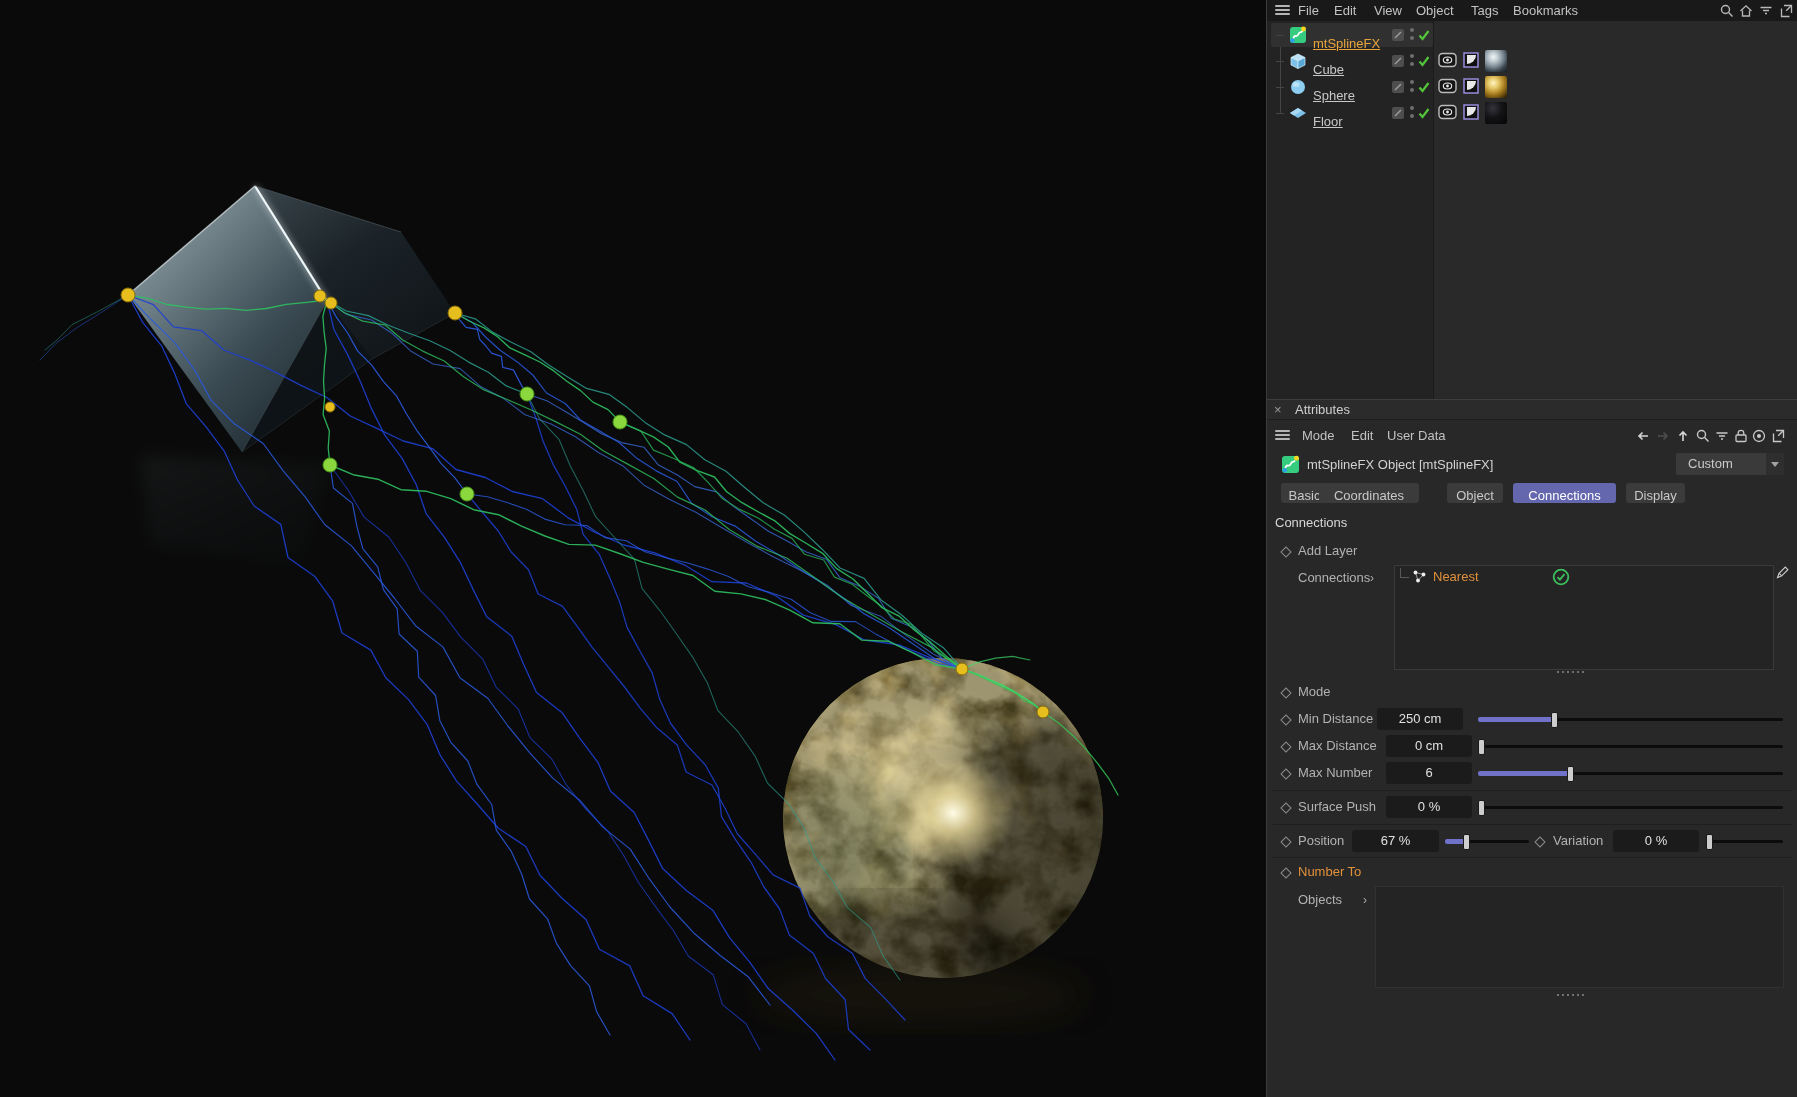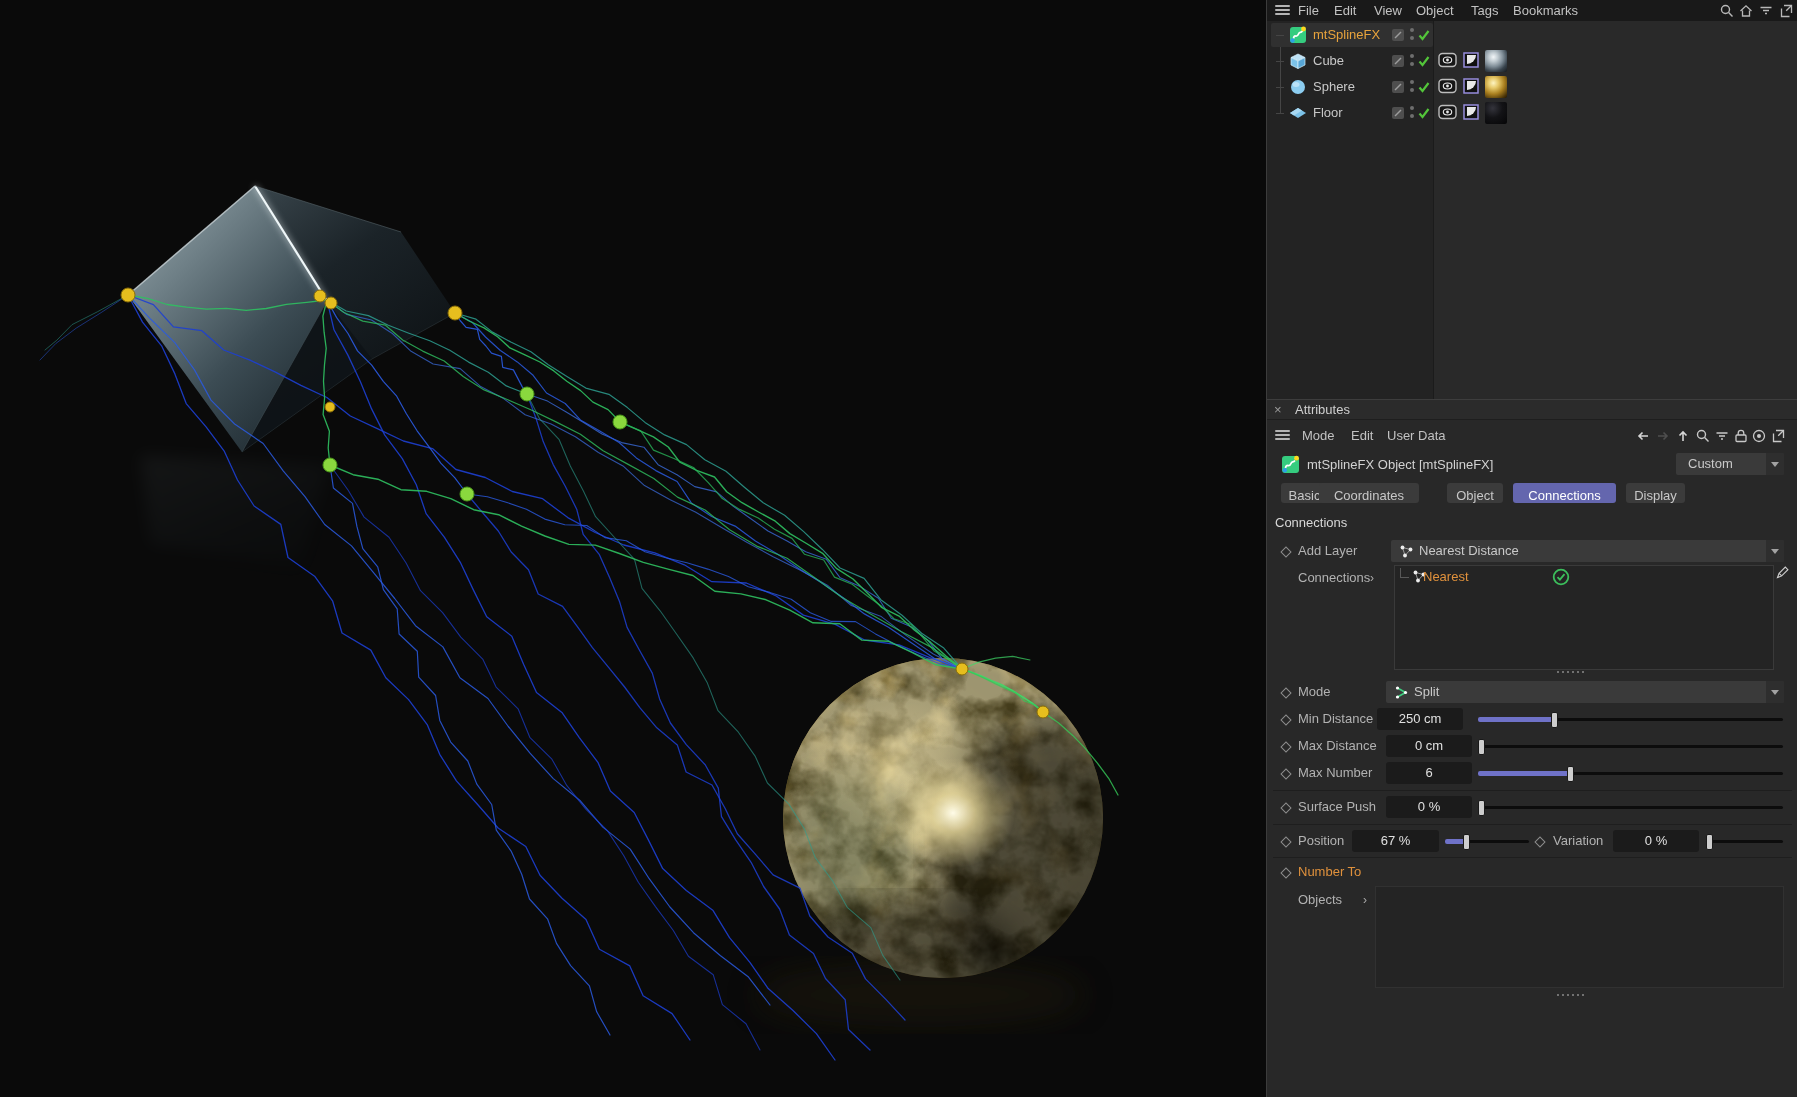--- a/index.html
+++ b/index.html
@@ -23,21 +23,21 @@
 
   
   .om{position:absolute;left:0;top:21px;width:100%;height:378px;background:#292929;}
   .om-leftcol{position:absolute;left:0;top:0;width:166px;height:100%;background:#232323;}
   .om-divider{position:absolute;left:166px;top:0;width:1px;height:100%;background:#1b1b1b;}
   .om-row{position:absolute;left:0;width:100%;height:26px;}
   .om-row .sel{position:absolute;left:4px;top:1px;width:162px;height:24px;background:#303030;border-radius:2px;}
   .tree-v{position:absolute;left:13px;top:14px;width:1px;height:78px;background:#454545;}
   .tree-h{position:absolute;width:8px;height:1px;background:#454545;top:13px;left:9px;}
   .om-ico{position:absolute;left:21px;top:3px;width:20px;height:20px;}
-  .om-name{position:absolute;left:46px;top:0;height:26px;line-height:26px;color:#c8c8c8;}
+  .om-name{position:absolute;left:46px;top:9px;height:26px;line-height:26px;color:#c8c8c8;text-decoration:underline;}
   .om-name.hl{color:#e8a33c;}
   .badge{position:absolute;left:125px;top:7px;width:12px;height:12px;}
   .vdots{position:absolute;left:142px;top:6px;width:6px;height:14px;}
   .vdots i{position:absolute;left:1px;width:4px;height:4px;border-radius:50%;background:#6e6e6e;}
   .vdots i:first-child{top:0}.vdots i:last-child{top:8px}
   .chk{position:absolute;left:150px;top:6px;width:14px;height:14px;}
   .eyeb{position:absolute;left:171px;top:4px;width:19px;height:16px;}
   .phong{position:absolute;left:196px;top:4px;width:16px;height:16px;}
   .mat{position:absolute;left:218px;top:2px;width:22px;height:22px;border-radius:2px;background:#101014;}
   .mat-silver{background:radial-gradient(circle at 38% 32%,#f2f6f8 0%,#c2ccd2 22%,#7e8c96 48%,#39444d 72%,#14181c 100%);}
@@ -474,44 +474,33 @@
     <span class="tab" style="left:14px;width:47px">Basic</span>
     <span class="tab" style="left:52px;width:100px">Coordinates</span>
     <span class="tab" style="left:180px;width:56px">Object</span>
     <span class="tab sel" style="left:246px;width:103px">Connections</span>
     <span class="tab" style="left:359px;width:59px">Display</span>
 
     <span class="sect">Connections</span>
 
     <span class="diamond" style="left:15px;top:548px"></span>
     <span class="plabel" style="left:31px;top:540px">Add Layer</span>
-    <div class="dropdown" style="left:124px;top:540px;width:393px">
-      <span class="dd-ico">
-        <svg width="15" height="15">
-            <path d="M3.5 3.5 L11.5 5.5 L6 11.5 Z" fill="none" stroke="#9a9a9a" stroke-width="1"></path>
-        <circle cx="3.5" cy="3.5" r="1.9" fill="#ededed"></circle>
-            <circle cx="11.5" cy="5.5" r="1.9" fill="#ededed"></circle>
-            <circle cx="6" cy="11.5" r="1.9" fill="#ededed"></circle>
-          </svg></span>
-      <span class="txt">Nearest Distance</span>
-      <span class="dd-arrow"></span>
-    </div>
 
     <span class="plabel" style="left:31px;top:567px">Connections</span>
     <span class="chev" style="left:103px;top:567px">›</span>
     <div class="listbox">
       <span class="elbow"></span>
       <span class="dd-ico" style="position:absolute;left:17px;top:3px;width:15px;height:15px">
         <svg width="15" height="15">
             <path d="M3.5 3.5 L11.5 5.5 L6 11.5 Z" fill="none" stroke="#9a9a9a" stroke-width="1"></path>
         <circle cx="3.5" cy="3.5" r="1.9" fill="#ededed"></circle>
             <circle cx="11.5" cy="5.5" r="1.9" fill="#ededed"></circle>
             <circle cx="6" cy="11.5" r="1.9" fill="#ededed"></circle>
           </svg></span>
-      <span class="plabel orange" style="left:28px;top:0">Nearest</span>
+      <span class="plabel orange" style="left:38px;top:0">Nearest</span>
       <span class="ccheck" style="left:157px;top:2px">
         <svg width="18" height="18">
             <circle cx="9" cy="9" r="7.3" fill="none" stroke="#3cbf5c" stroke-width="1.8"></circle>
         <path d="M5.5 9.2 l2.4 2.4 l4.6 -5.4" fill="none" stroke="#3cbf5c" stroke-width="1.8"></path>
           </svg></span>
     </div>
     <span class="pencil">
       <svg width="15" height="15">
           <path d="M2.5 12.5 l1.6-4.2 6.2-6.2 2.6 2.6 -6.2 6.2 z" fill="none" stroke="#cfcfcf" stroke-width="1.1"></path>
           <path d="M4.1 8.3 l2.6 2.6" stroke="#cfcfcf" stroke-width="1.1"></path>
@@ -520,31 +509,20 @@
       <i style="left:0"></i>
         <i style="left:5px"></i>
         <i style="left:10px"></i>
         <i style="left:15px"></i>
         <i style="left:20px"></i>
         <i style="left:25px"></i>
       </span>
 
     <span class="diamond" style="left:15px;top:689px"></span>
     <span class="plabel" style="left:31px;top:681px">Mode</span>
-    <div class="dropdown" style="left:119px;top:681px;width:398px">
-      <span class="dd-ico">
-        <svg width="15" height="15">
-            <path d="M11.5 7.5 L3.5 3 M11.5 7.5 L3.5 12" stroke="#3fd080" stroke-width="1.7" fill="none"></path>
-        <circle cx="11.5" cy="7.5" r="1.6" fill="#fff"></circle>
-            <circle cx="3.5" cy="3" r="1.6" fill="#fff"></circle>
-            <circle cx="3.5" cy="12" r="1.6" fill="#fff"></circle>
-          </svg></span>
-      <span class="txt">Split</span>
-      <span class="dd-arrow"></span>
-    </div>
 
     <span class="diamond" style="left:15px;top:716px"></span>
     <span class="plabel" style="left:31px;top:708px">Min Distance</span>
     <div class="vfield" style="left:110px;top:708px">250 cm</div>
     <div class="slider" style="left:211px;top:708px;width:305px">
       <div class="track"></div>
       <div class="fill" style="width:76px"></div>
       <div class="handle" style="left:73px"></div>
     </div>
 

